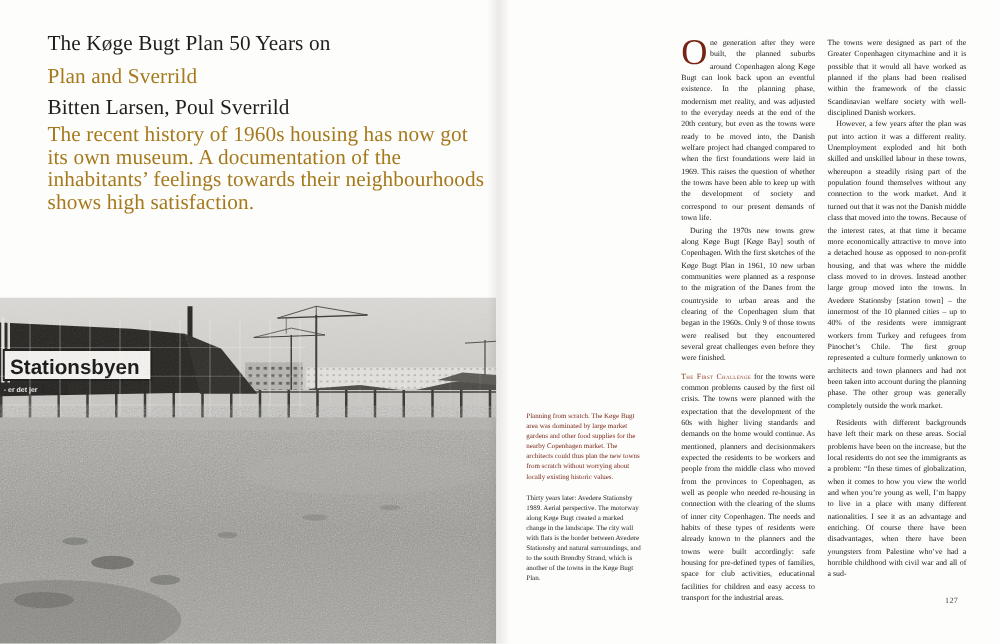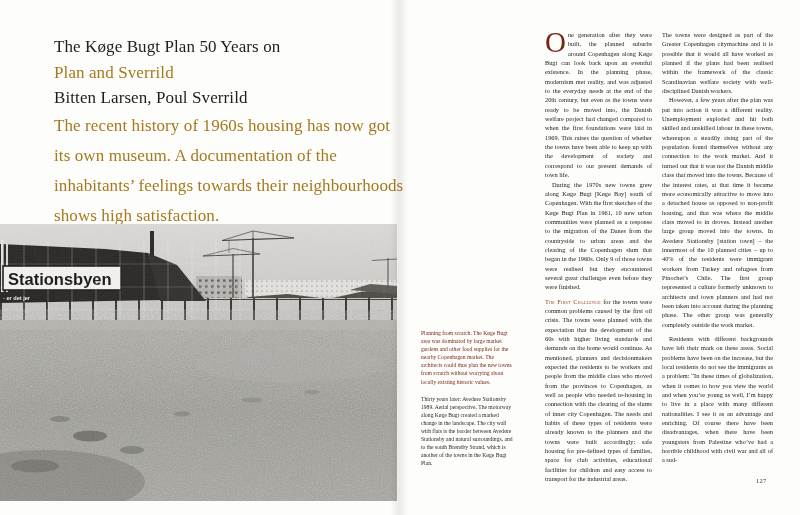--- a/index.html
+++ b/index.html
@@ -1,25 +1,25 @@
 <!DOCTYPE html>
 <html><head>
 <meta charset="utf-8">
 <style>
   html,body{margin:0;padding:0;}
   body{width:800px;height:515px;background:#fdfdfc;font-family:"Liberation Serif", serif;overflow:hidden;}
   .spread{position:relative;width:800px;height:515px;background:#fdfdfc;}
 
   
-  .title-block{position:absolute;left:38px;top:34px;width:360px;margin-left:16px;}
+  .title-block{position:absolute;left:38px;top:22px;width:360px;}
   .title-line{margin:0;font-weight:400;font-size:17px;line-height:25.5px;color:#1f1e1c;letter-spacing:.1px;}
   .title-gold{color:#a6791d;}
-  .standfirst{margin:0;font-size:17px;line-height:30px;color:#a6791d;width:352px;letter-spacing:.1px;}
+  .standfirst{margin:0;font-size:17px;line-height:18px;color:#a6791d;width:352px;letter-spacing:.1px;}
 
-  .photo{position:absolute;left:0;top:224px;width:397px;height:277px;}
+  .photo{position:absolute;left:0;top:238px;width:397px;height:277px;}
   .photo svg{display:block;}
 
   .gutter{position:absolute;left:390px;top:0;width:18px;height:515px;
     background:linear-gradient(to right, rgba(0,0,0,0), rgba(110,100,90,.13) 50%, rgba(0,0,0,0));}
 
   
   .caption-col{position:absolute;left:421px;top:329px;width:92px;}
   .caption{margin:0 0 9px 0;font-size:5.6px;line-height:8.1px;text-align:left;}
   .caption.red{color:#7c2a1a;}
   .caption.black{color:#2b2a28;}

